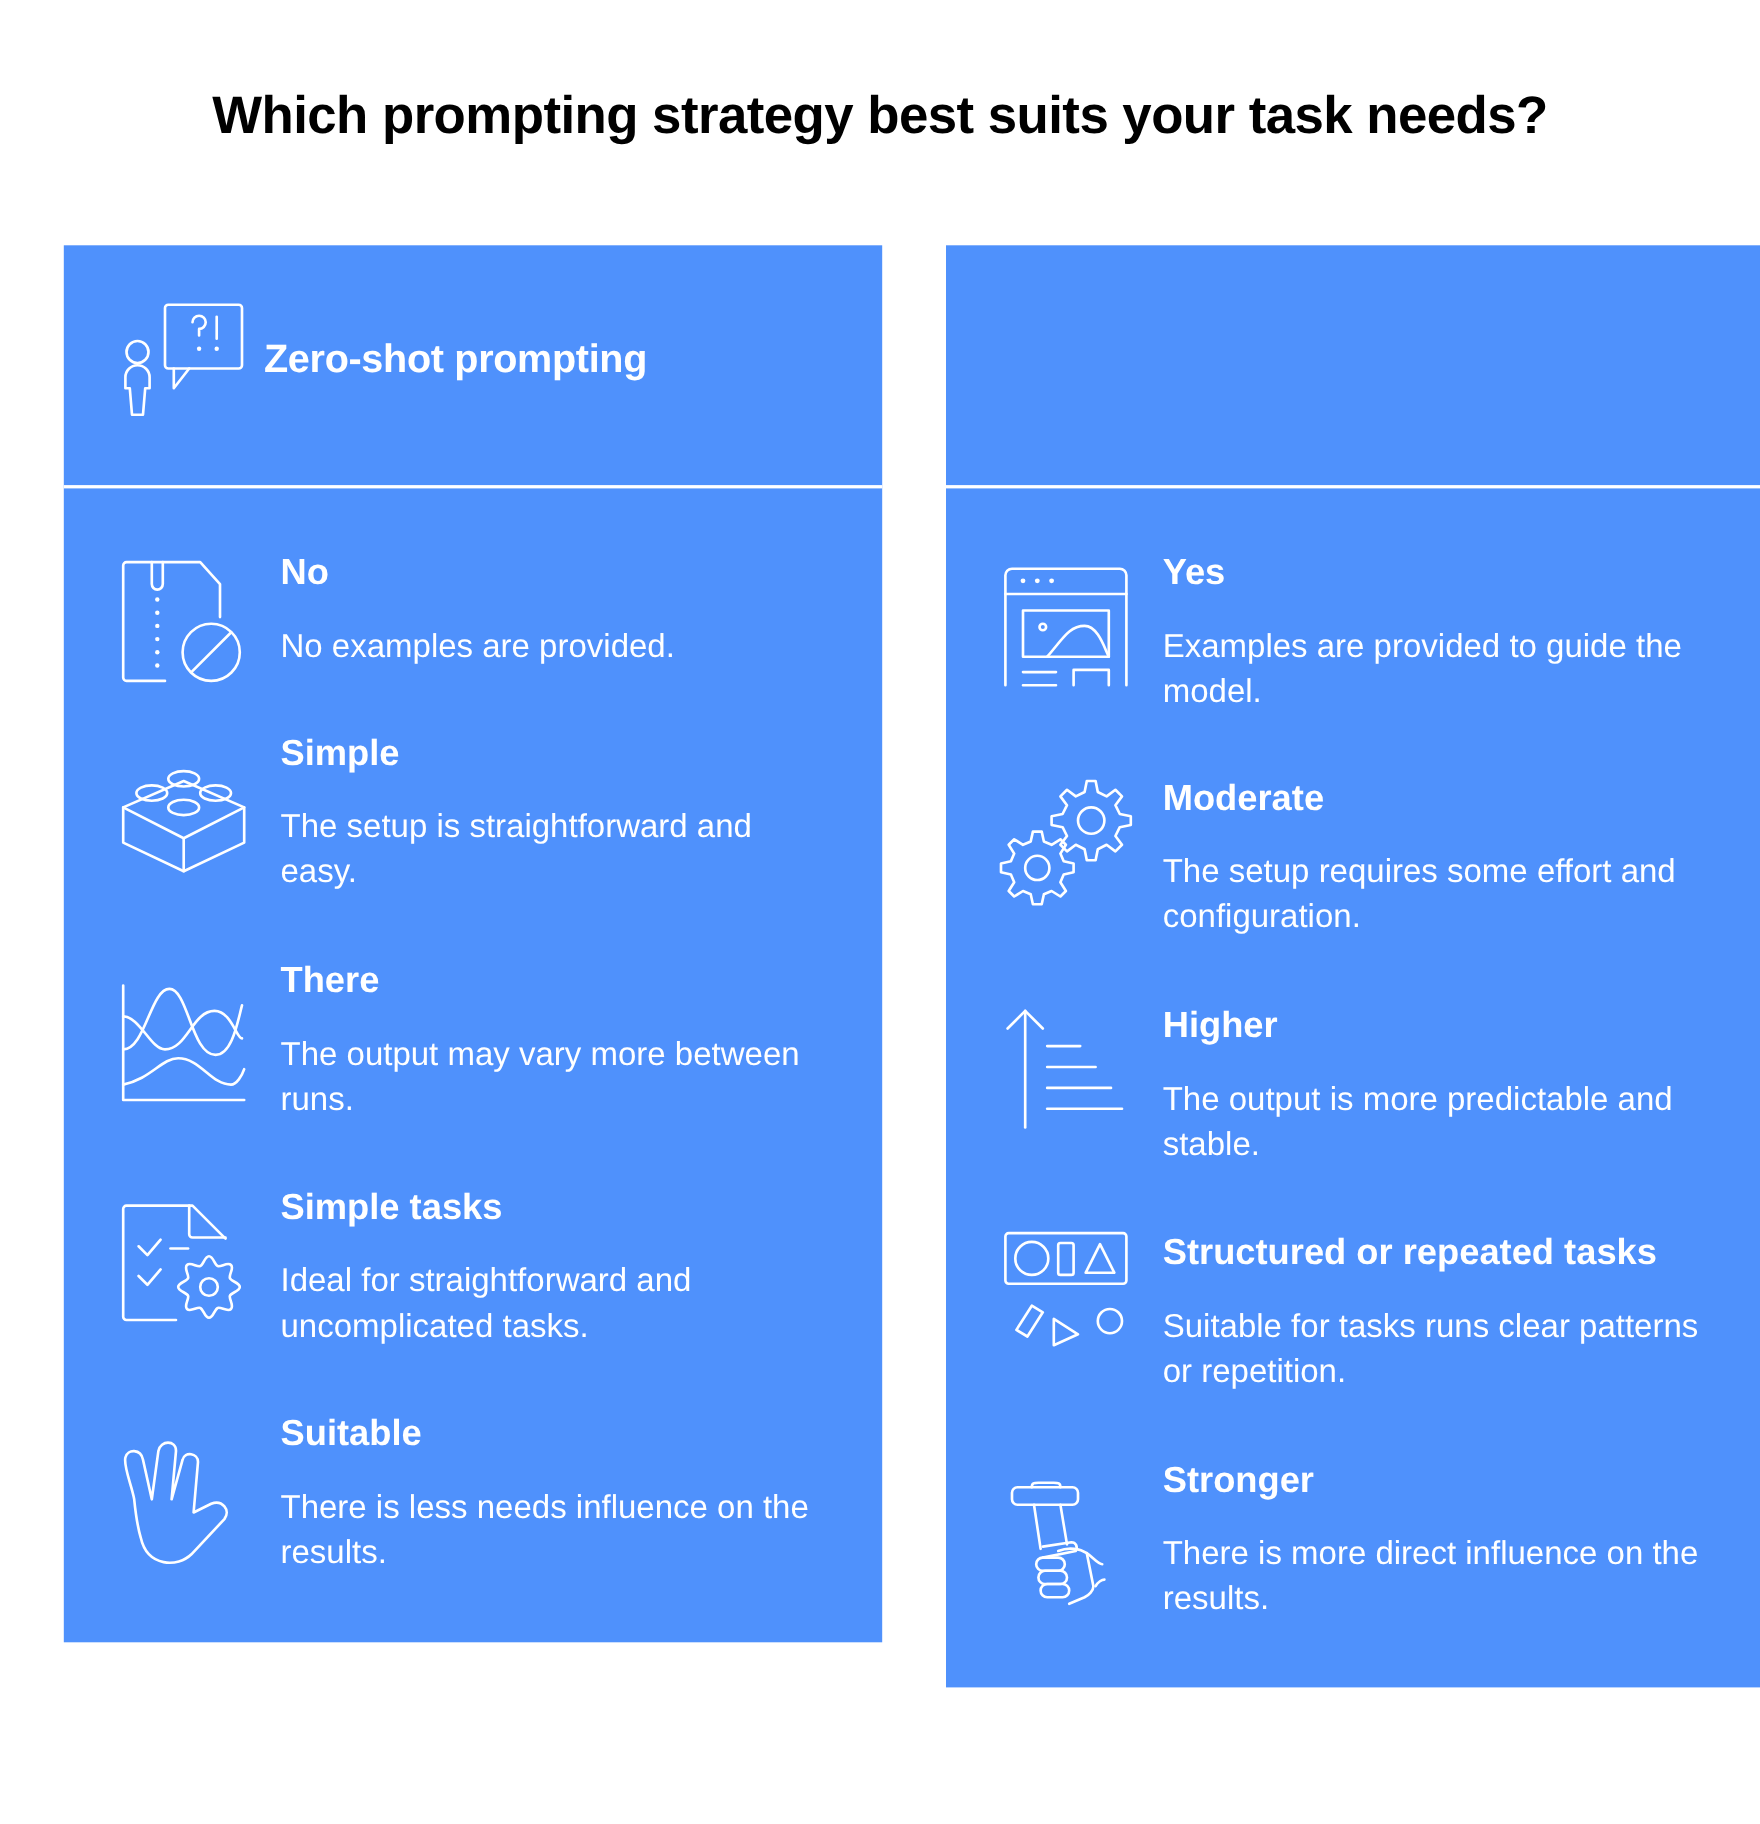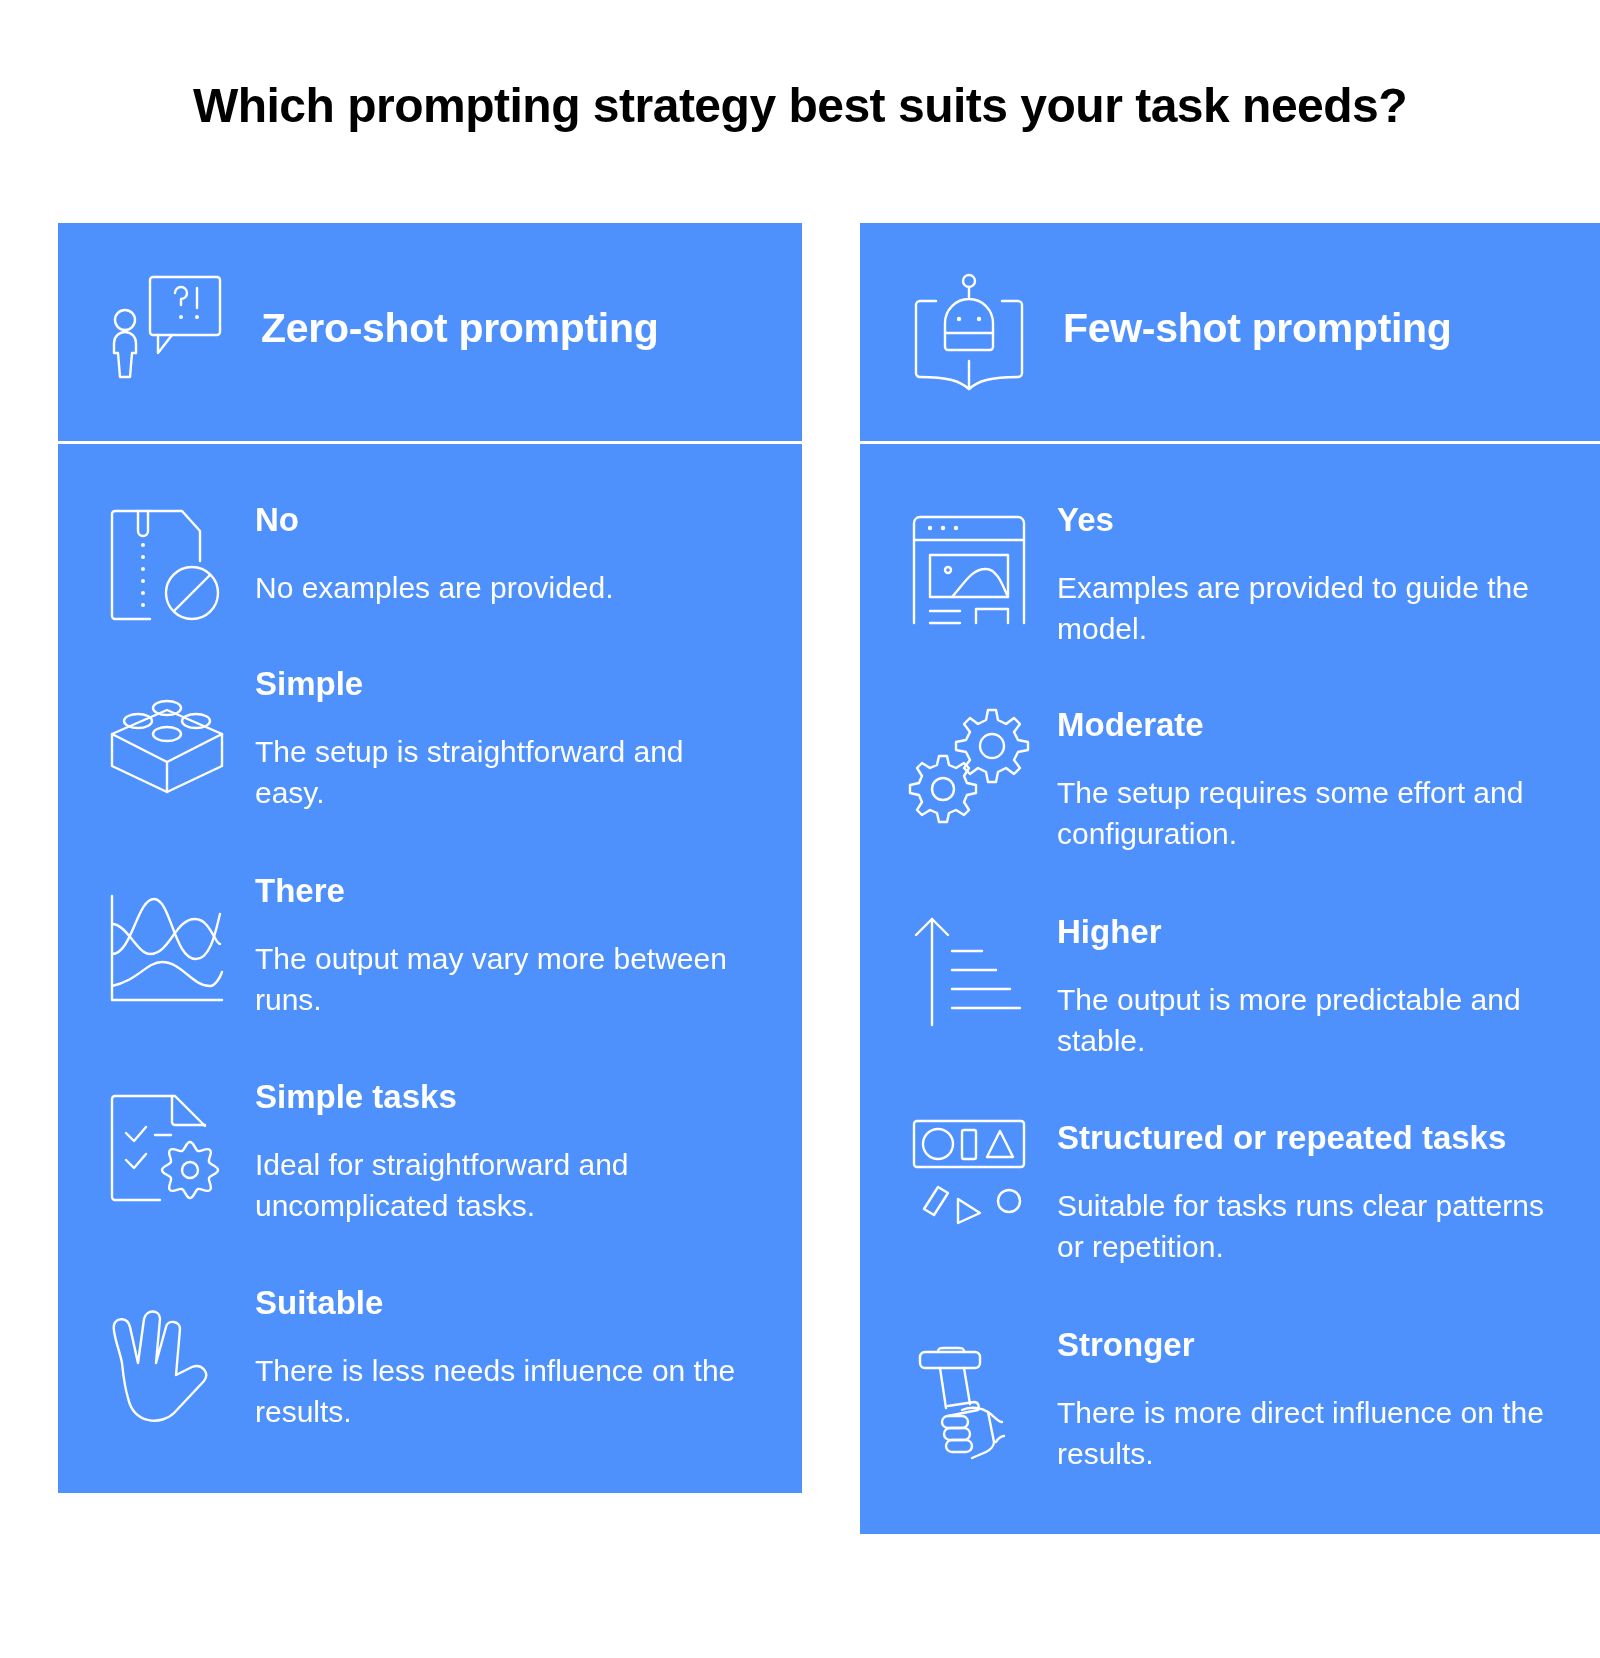--- a/index.html
+++ b/index.html
@@ -13,21 +13,21 @@
   }
   .panel {
     position:absolute; background:#4f91fc; color:#ffffff;
   }
   .panel.left { left:58px; top:223px; width:744px; height:1270px; }
   .panel.right { left:860px; top:223px; width:740px; height:1311px; }
   .panel-header { position:absolute; left:0; top:0; width:100%; height:218px; }
   .panel-divider { position:absolute; left:0; top:218px; width:100%; height:3px; background:#ffffff; }
   .header-icon { position:absolute; left:52px; top:52px; width:114px; height:114px; }
   .header-title {
-    position:absolute; left:203px; top:82px; font-size:41px; font-weight:bold; letter-spacing:-0.3px;
+    position:absolute; left:182px; top:82px; font-size:36px; font-weight:bold; letter-spacing:-0.3px;
     white-space:nowrap;
   }
   .item { position:absolute; left:0; width:100%; }
   .item-icon { position:absolute; left:52px; top:0; width:114px; height:114px; }
   .item-title {
     position:absolute; left:197px; top:0; font-size:33px; font-weight:bold; white-space:nowrap;
   }
   .item-desc {
     position:absolute; left:197px; top:66px; width:500px; font-size:30px; line-height:41px;
   }
@@ -127,35 +127,20 @@
       <svg width="114" height="114" viewBox="0 0 114 110">
         <path d="M18 90 c-3 -10 -5 -25 -6 -35 c-2 -12 -10 -30 -8 -38 c2 -8 14 -8 16 2 l8 36 l6 -44 c2 -10 16 -10 16 0 l-4 44 l10 -36 c2 -8 14 -6 14 2 l-4 46 l16 -8 c10 -4 18 6 12 14 l-30 32 c-12 12 -40 12 -46 -15 z"></path>
       </svg>
     </span>
     <div class="item-title">Suitable</div>
     <div class="item-desc">There is less needs influence on the results.</div>
   </div>
 </section>
 
 <section class="panel right">
-  <div class="panel-header">
-    <span class="header-icon">
-      <svg width="114" height="114" viewBox="0 0 114 114">
-        <circle cx="57" cy="6" r="6"></circle>
-        <path d="M57 12 v10"></path>
-        <path d="M33 72 v-24 a24 24 0 0 1 48 0 v24 a3 3 0 0 1 -3 3 h-42 a3 3 0 0 1 -3 -3 z"></path>
-        <path d="M33 58 h48"></path>
-        <circle class="dot" cx="47" cy="44" r="2.2"></circle>
-        <circle class="dot" cx="67" cy="44" r="2.2"></circle>
-        <path d="M24 26 h-16 a4 4 0 0 0 -4 4 v68 a4 4 0 0 0 4 4 c28 0 40 4 49 12 c9 -8 21 -12 49 -12 a4 4 0 0 0 4 -4 v-68 a4 4 0 0 0 -4 -4 h-16"></path>
-        <path d="M57 86 v28"></path>
-      </svg>
-    </span>
-    <div class="header-title">Few-shot prompting</div>
-  </div>
   <div class="panel-divider"></div>
 
   <div class="item" style="top:278px;">
     <span class="item-icon" style="top:12px;">
       <svg width="114" height="114" viewBox="0 0 114 110">
         <path d="M2 108 v-100 a6 6 0 0 1 6 -6 h98 a6 6 0 0 1 6 6 v100"></path>
         <path d="M2 25 h110"></path>
         <circle class="dot" cx="18" cy="13" r="2.2"></circle>
         <circle class="dot" cx="31" cy="13" r="2.2"></circle>
         <circle class="dot" cx="44" cy="13" r="2.2"></circle>

